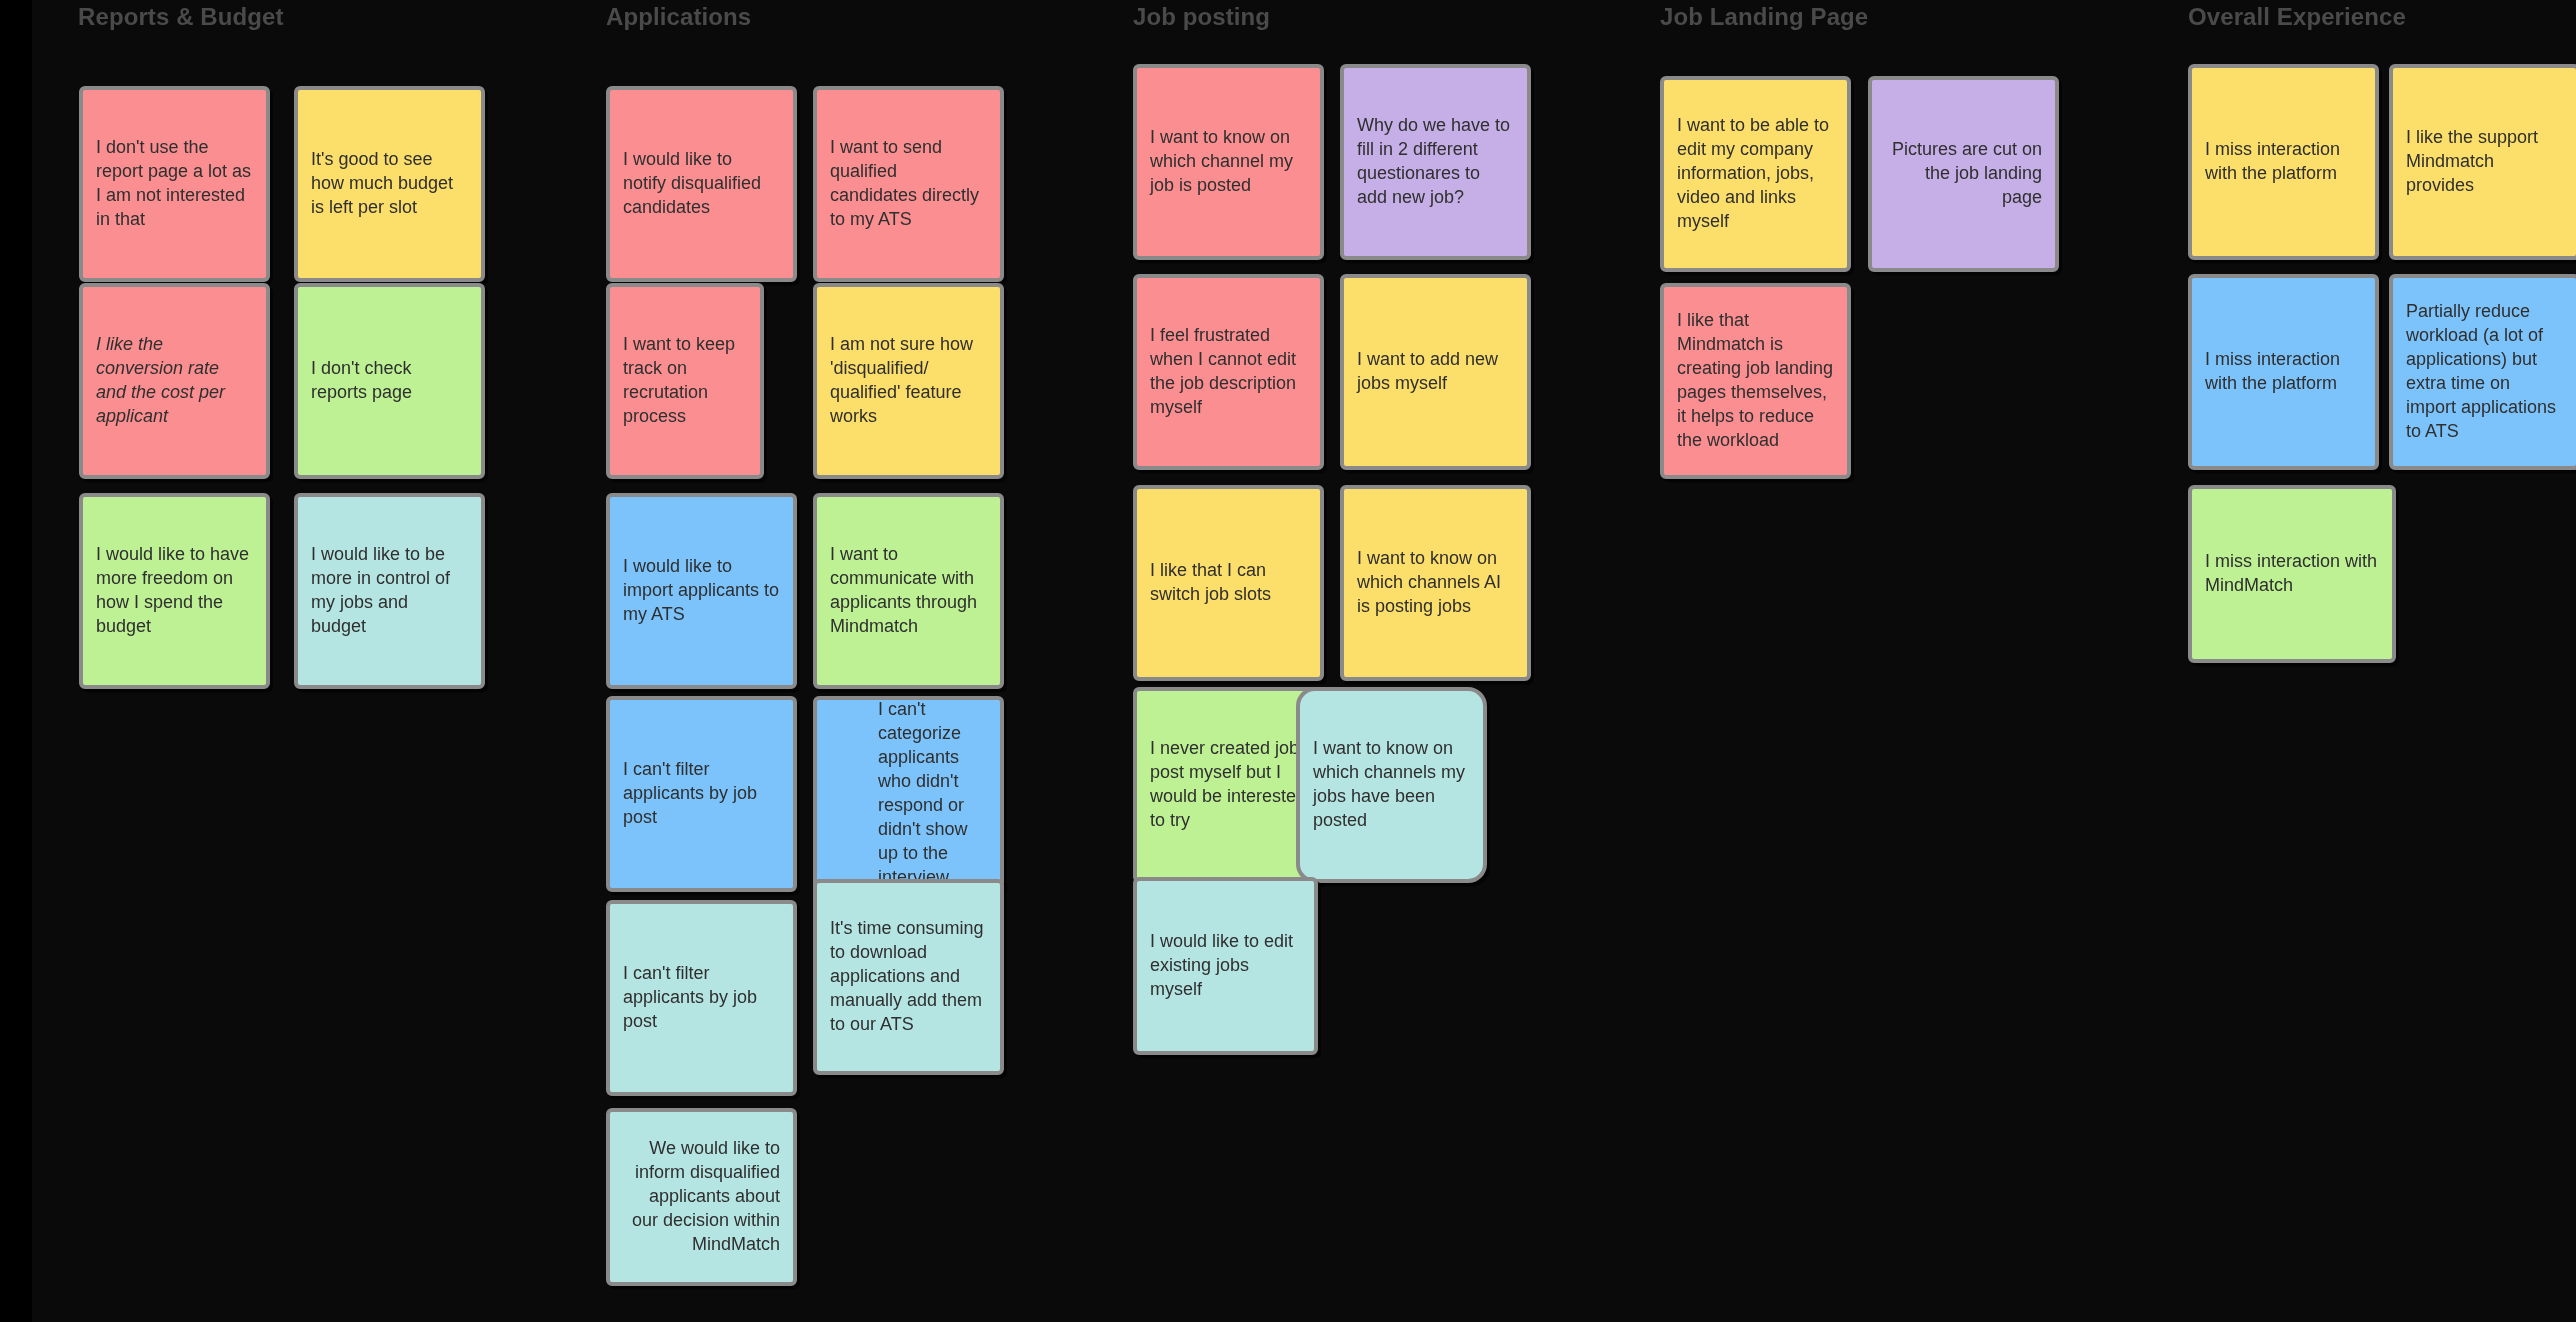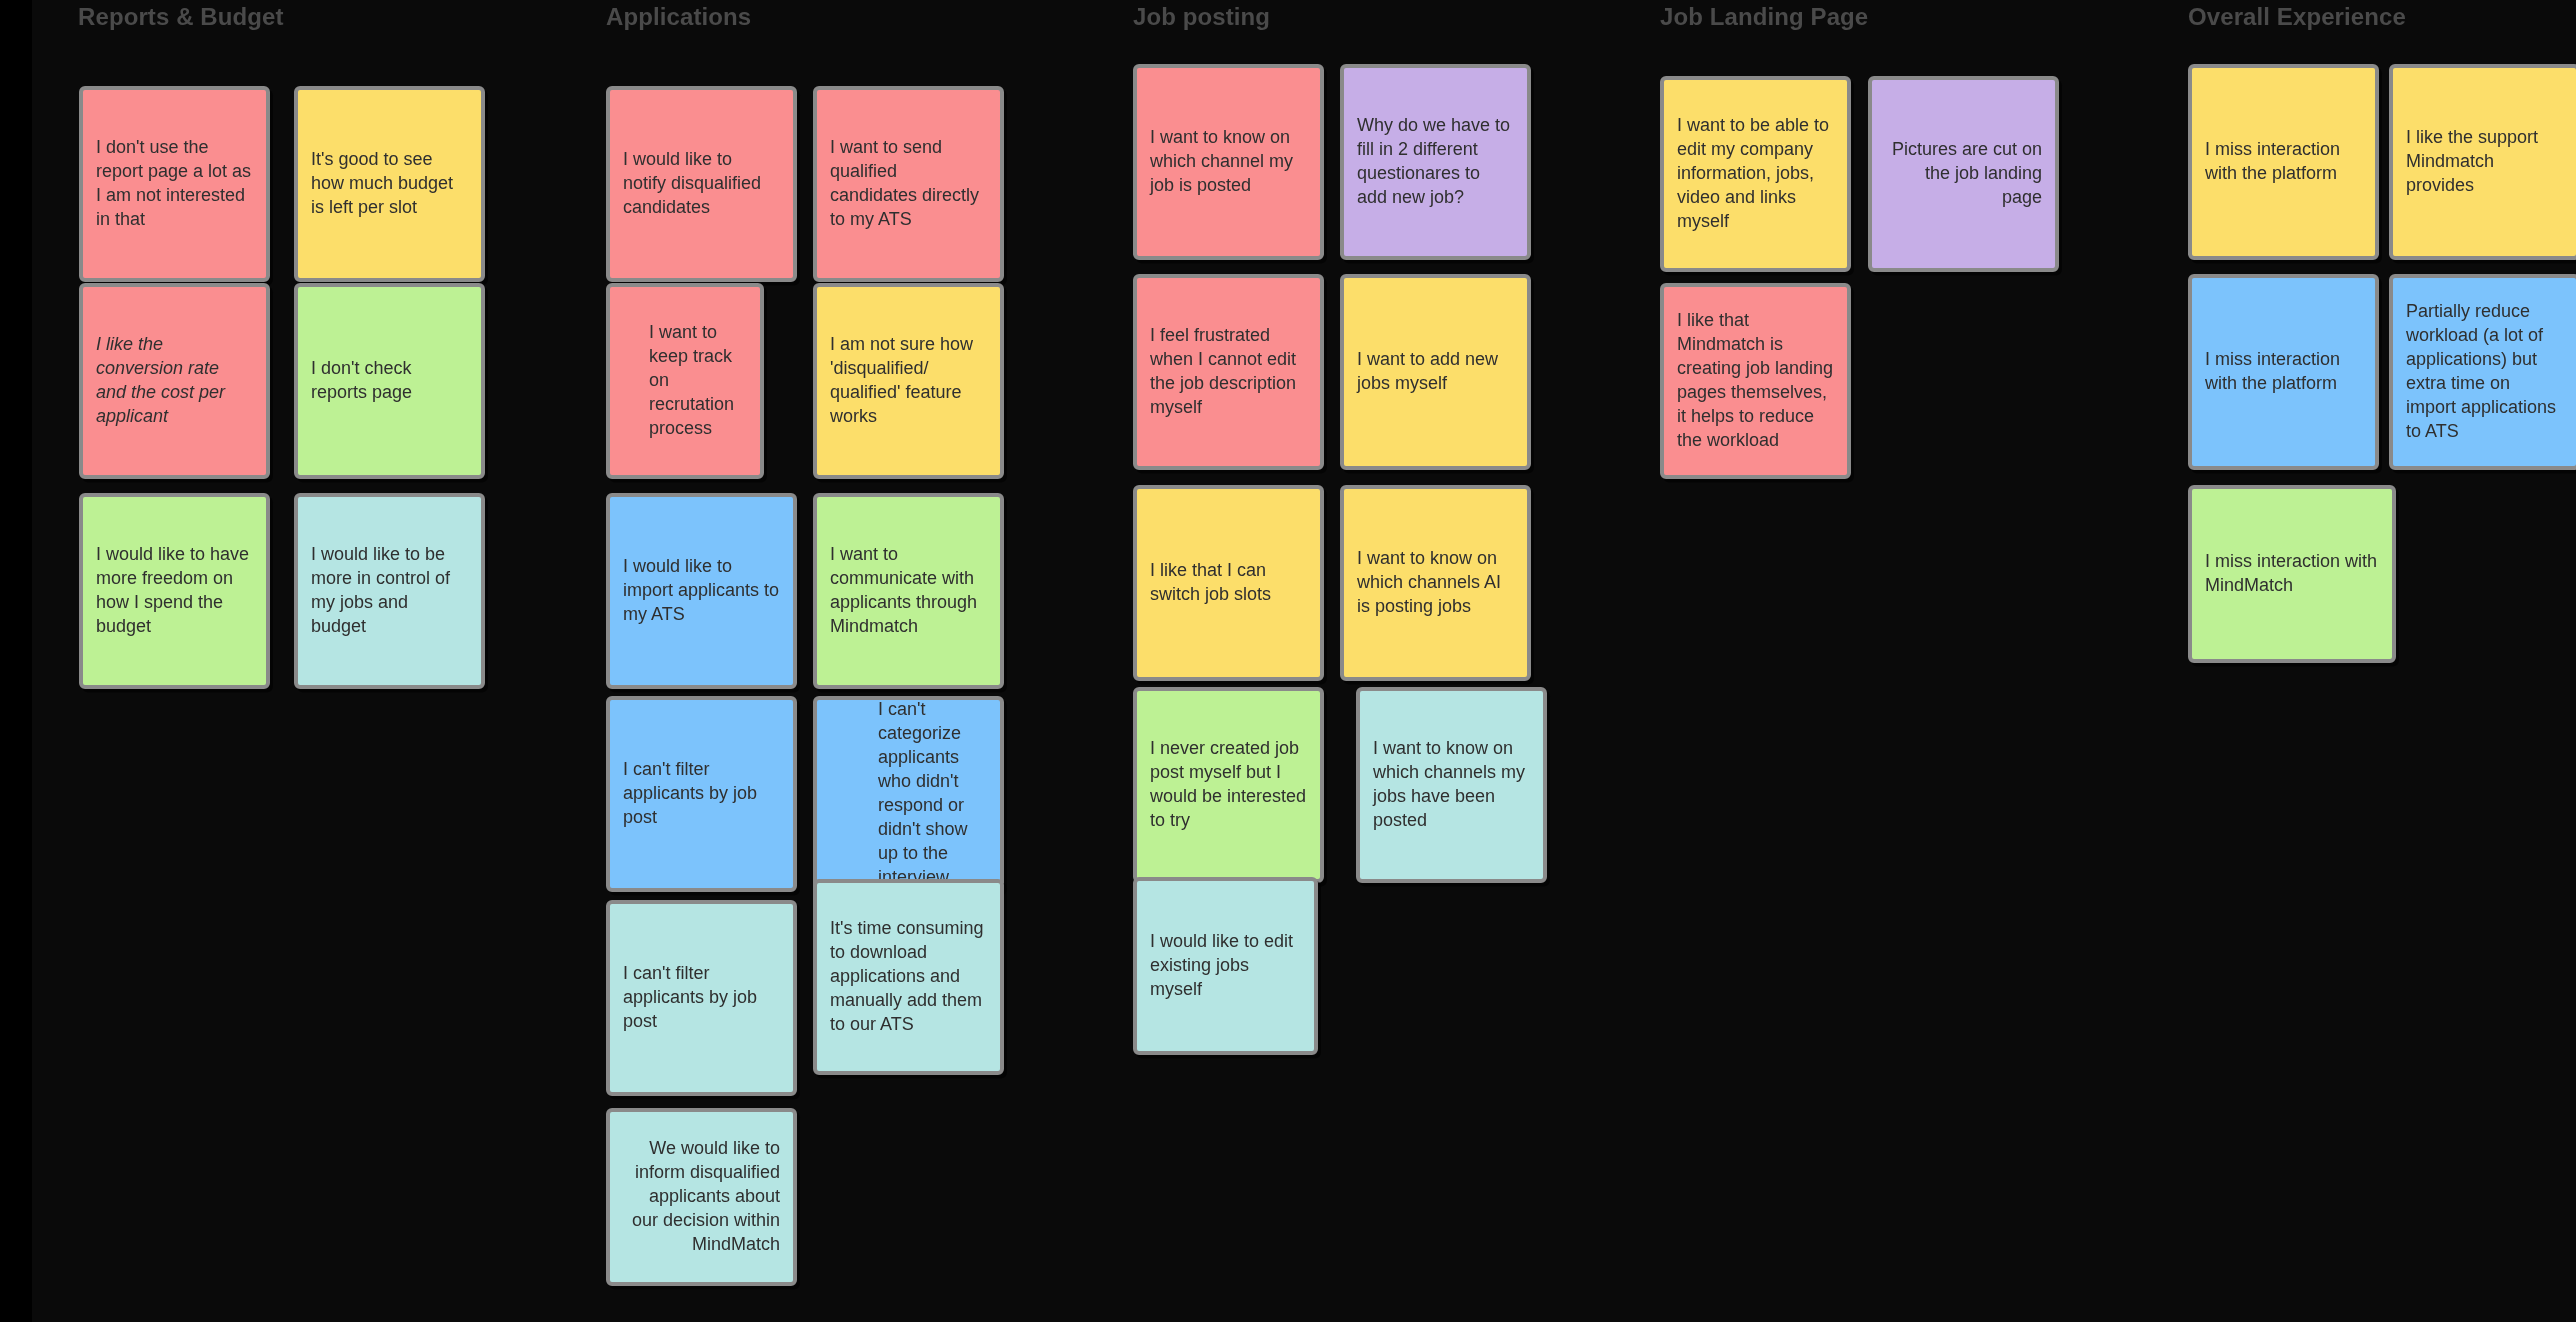--- a/index.html
+++ b/index.html
@@ -83,21 +83,21 @@
     </div>
     <div class="note vc" style="left: 262px; top: 493px; width: 191px; height: 196px; background: rgb(181, 229, 227);">
       <span class="note-text">I would like to be more in control of my jobs and budget</span>
     </div>
     <div class="note vc" style="left: 574px; top: 86px; width: 191px; height: 196px; background: rgb(250, 142, 144);">
       <span class="note-text">I would like to notify disqualified candidates</span>
     </div>
     <div class="note vc" style="left: 781px; top: 86px; width: 191px; height: 196px; background: rgb(250, 142, 144);">
       <span class="note-text">I want to send qualified candidates directly to my ATS</span>
     </div>
-    <div class="note vc" style="left: 574px; top: 283px; width: 158px; height: 196px; background: rgb(250, 142, 144); padding-left: 26px;">
+    <div class="note vc" style="left: 574px; top: 283px; width: 158px; height: 196px; background: rgb(250, 142, 144);">
       <span class="note-text">I want to keep track on recrutation process</span>
     </div>
     <div class="note vc" style="left: 781px; top: 283px; width: 191px; height: 196px; background: rgb(252, 222, 106);">
       <span class="note-text">I am not sure how 'disqualified/ qualified' feature works</span>
     </div>
     <div class="note vc" style="left: 574px; top: 493px; width: 191px; height: 196px; background: rgb(124, 195, 252);">
       <span class="note-text">I would like to import applicants to my ATS</span>
     </div>
     <div class="note vc" style="left: 781px; top: 493px; width: 191px; height: 196px; background: rgb(189, 241, 148);">
       <span class="note-text">I want to communicate with applicants through Mindmatch</span>
@@ -131,21 +131,21 @@
     </div>
     <div class="note vc" style="left: 1101px; top: 485px; width: 191px; height: 196px; background: rgb(252, 222, 106);">
       <span class="note-text">I like that I can switch job slots</span>
     </div>
     <div class="note vc" style="left: 1308px; top: 485px; width: 191px; height: 196px; background: rgb(252, 222, 106);">
       <span class="note-text">I want to know on which channels AI is posting jobs</span>
     </div>
     <div class="note vc" style="left: 1101px; top: 687px; width: 191px; height: 196px; background: rgb(189, 241, 148);">
       <span class="note-text">I never created job post myself but I would be interested to try</span>
     </div>
-    <div class="note vc" style="left: 1324px; top: 687px; width: 191px; height: 196px; background: rgb(181, 229, 227);">
+    <div class="note vc" style="left: 1264px; top: 687px; width: 191px; height: 196px; background: rgb(181, 229, 227); border-radius: 19px;">
       <span class="note-text">I want to know on which channels my jobs have been posted</span>
     </div>
     <div class="note vc" style="left: 1101px; top: 877px; width: 185px; height: 178px; background: rgb(181, 229, 227);">
       <span class="note-text">I would like to edit existing jobs myself</span>
     </div>
     <div class="note vc" style="left: 1628px; top: 76px; width: 191px; height: 196px; background: rgb(252, 222, 106);">
       <span class="note-text">I want to be able to edit my company information, jobs, video and links myself</span>
     </div>
     <div class="note vc" style="left: 1836px; top: 76px; width: 191px; height: 196px; background: rgb(198, 174, 231); text-align: right;">
       <span class="note-text">Pictures are cut on the job landing page</span>

